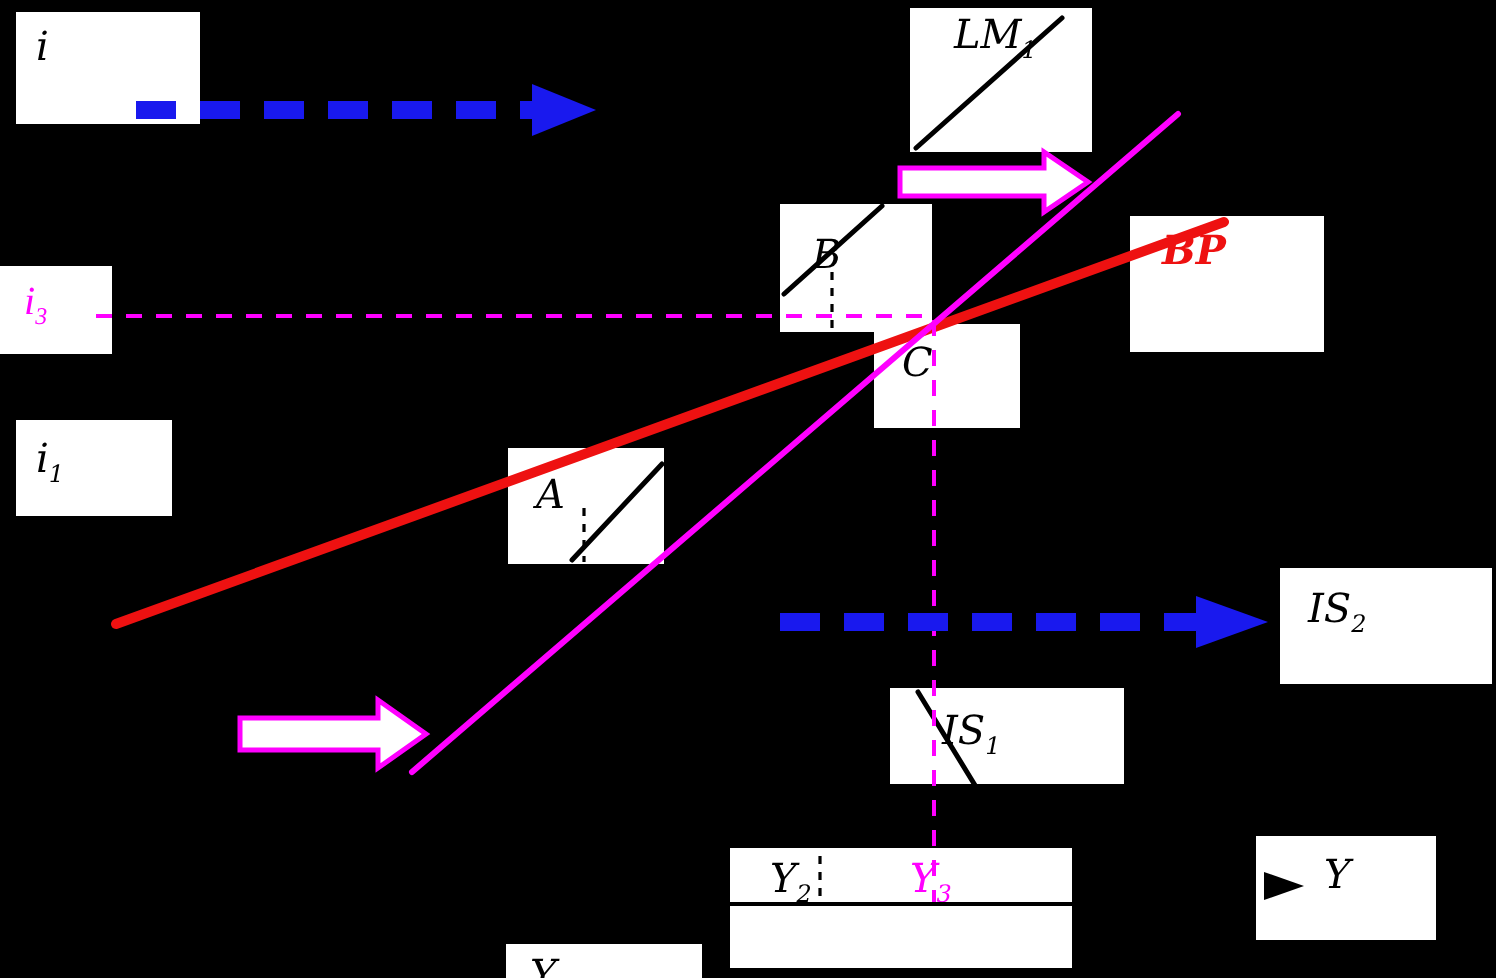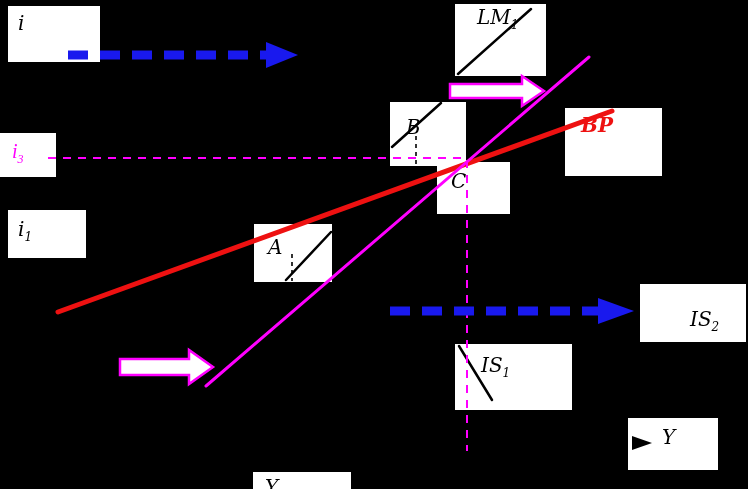--- a/index.html
+++ b/index.html
@@ -61,31 +61,35 @@
 
   <div class="box" style="left:437px;top:162px;width:73px;height:52px;">
     <span class="lbl" style="left:14px;top:8px;"><span>C</span><sub></sub></span>
   </div>
 
   <div class="box" style="left:254px;top:224px;width:78px;height:58px;">
     <span class="lbl" style="left:14px;top:12px;"><span>A</span><sub></sub></span>
   </div>
 
   <div class="box" style="left:640px;top:284px;width:106px;height:58px;">
-    <span class="lbl" style="left:14px;top:24px;margin-left:36px;"><span>IS</span><sub>2</sub></span>
+    <span class="lbl" style="left:14px;top:9px;"><span>IS</span><sub>2</sub></span>
   </div>
 
-  <div class="box" style="left:455px;top:344px;width:117px;height:66px;text-decoration:underline;">
+  <div class="box" style="left:445px;top:344px;width:117px;height:48px;text-decoration:underline;">
     <span class="lbl" style="left:26px;top:10px;"><span>IS</span><sub>1</sub></span>
   </div>
 
   <div class="box" style="left:253px;top:424px;width:98px;height:60px;margin-top:48px;">
     <span class="lbl" style="left:12px;top:4px;"><span>Y</span><sub>1</sub></span>
   </div>
 
+  <div class="box" style="left:365px;top:424px;width:171px;height:60px;">
+    <span class="lbl" style="left:20px;top:4px;"><span>Y</span><sub>2</sub></span>
+    <span class="lbl magenta-text" style="left:90px;top:4px;"><span>Y</span><sub>3</sub></span>
+  </div>
 
   <div class="box" style="left:628px;top:418px;width:90px;height:52px;">
     <span class="lbl" style="left:34px;top:8px;"><span>Y</span><sub></sub></span>
   </div>
 
   <svg class="overlay" width="748" height="489" viewBox="0 0 748 489">
 
     <line class="bp" x1="58" y1="312" x2="612" y2="111"></line>
 
     <line class="lm2" x1="206" y1="386" x2="589" y2="57"></line>

